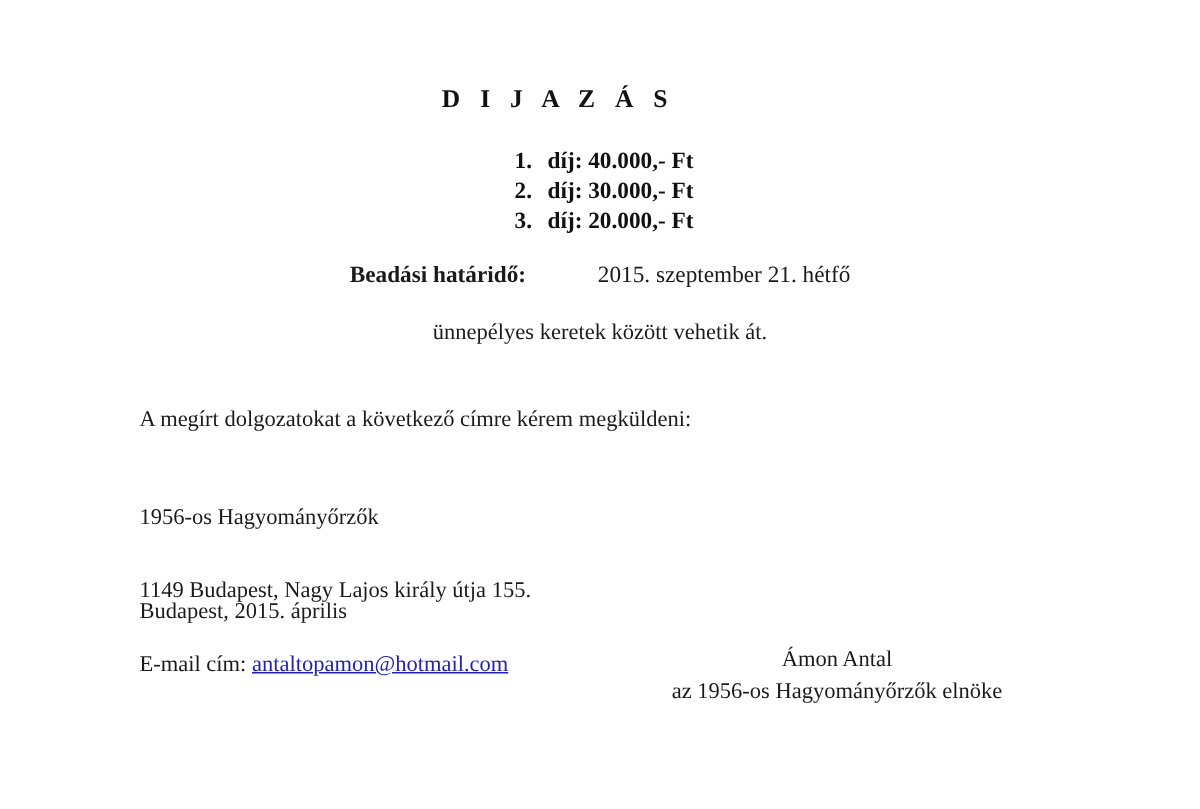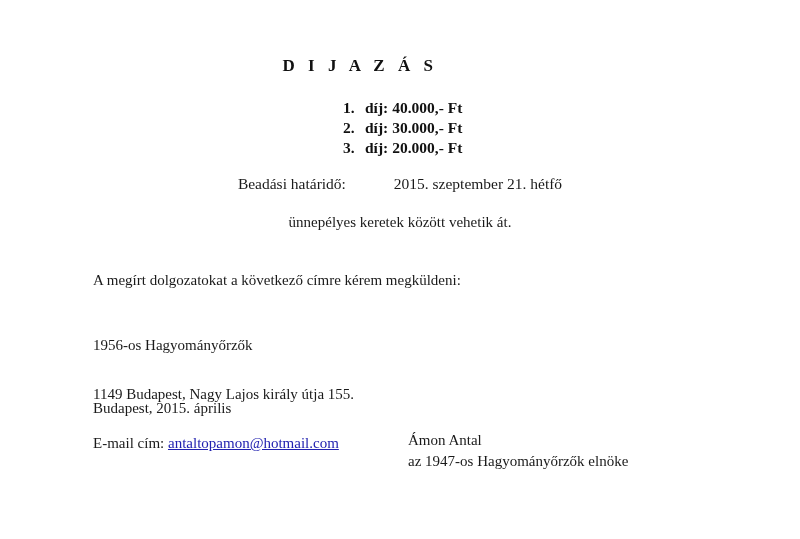--- a/index.html
+++ b/index.html
@@ -17,21 +17,21 @@
     overflow: hidden;
     font-family: "Liberation Serif", "DejaVu Serif", serif;
     color: #1a1a1a;
     -webkit-font-smoothing: antialiased;
   }
 
   
   .doc-title {
     position: absolute;
     top: 56px;
-    left: 0;
+    left: 12px;
     width: 720px;
     text-align: center;
     font-size: 17px;
     font-weight: bold;
     letter-spacing: 4.5px;
     color: #111111;
   }
 
   
   .prize-list {
@@ -60,21 +60,21 @@
   .deadline-line {
     position: absolute;
     top: 174px;
     left: 0;
     width: 800px;
     text-align: center;
     font-size: 15.5px;
     line-height: 20px;
   }
   .deadline-label {
-    font-weight: normal;
+    font-weight: bold;
   }
   .deadline-value {
     font-weight: normal;
     margin-left: 44px;
   }
 
   
   .award-para {
     position: absolute;
     top: 212px;
@@ -125,22 +125,23 @@
     top: 398px;
     left: 93px;
     font-size: 15px;
     line-height: 21px;
   }
 
   
   .signature-block {
     position: absolute;
     top: 430px;
-    left: 408px;
+    left: 436px;
     width: 244px;
+    text-align: center;
     font-size: 15px;
     line-height: 21px;
   }
   .signature-block span {
     display: block;
     white-space: nowrap;
   }
 </style>
 </head>
 <body>
@@ -174,16 +175,16 @@
   <div class="address-block">
     <span class="addr-line">1956-os Hagyományőrzők</span>
     <span class="addr-line"><span>1149 Budapest, Nagy Lajos király útja 155.</span></span>
     <span class="addr-line"><span class="email-label">E-mail cím: </span><span class="email-link">antaltopamon@hotmail.com</span></span>
   </div>
 
   <div class="place-date">Budapest, 2015. április</div>
 
   <div class="signature-block">
     <span>Ámon Antal</span>
-    <span>az 1947-os Hagyományőrzők elnöke</span>
+    <span>az 1956-os Hagyományőrzők elnöke</span>
   </div>
 
 </div>
 
 </body></html>

